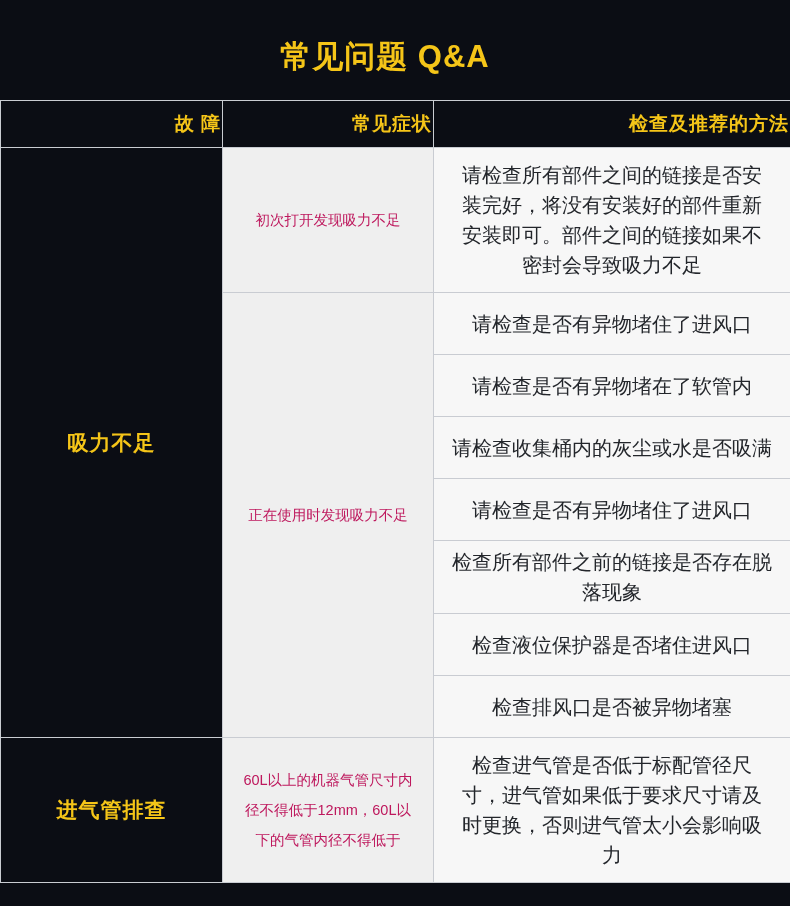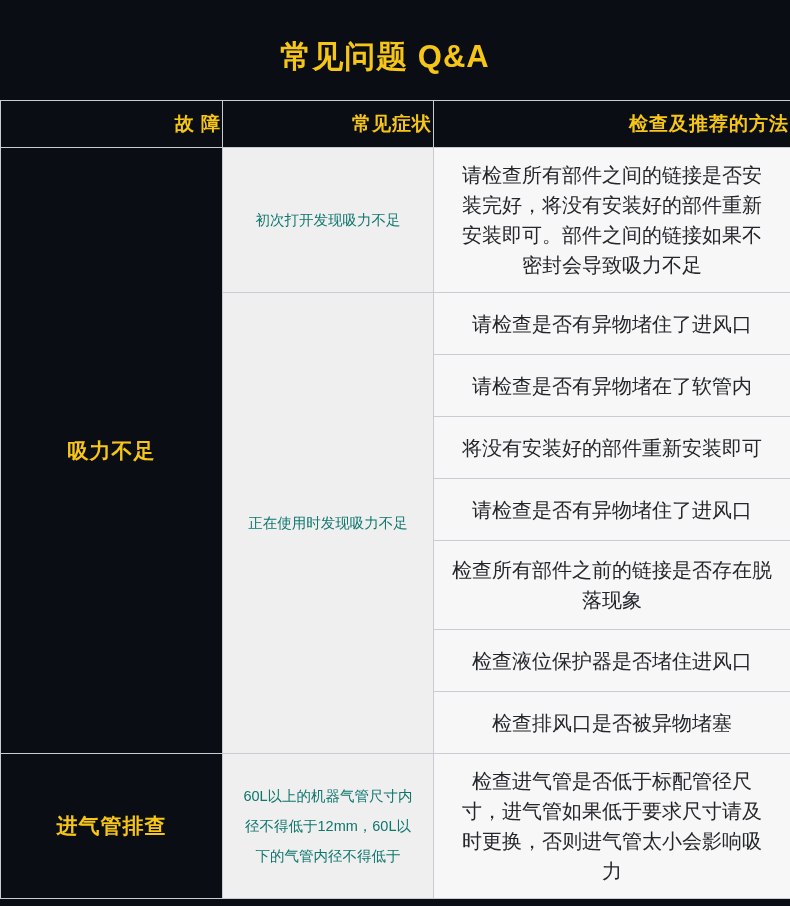--- a/index.html
+++ b/index.html
@@ -57,36 +57,36 @@
   td.cat {
     background: #0b0d14;
     color: #f5c518;
     font-size: 21px;
     font-weight: bold;
     text-align: center;
     letter-spacing: 1px;
   }
   td.sym {
     background: #efefef;
-    color: #0f766e;
+    color: #be185d;
     font-size: 14.5px;
     line-height: 30px;
     text-align: center;
     padding: 7px 18px;
   }
   td.adv {
     background: #f7f7f7;
     color: #23262b;
     font-size: 20px;
     line-height: 30px;
     text-align: center;
     padding: 12px 20px;
   }
   td.adv.one-line {
-    padding: 14px 14px;
+    padding: 6px 14px;
     height: 62px;
   }
 </style>
 </head>
 <body>
 
 <div class="page">
 
   <div class="title">常见问题 Q&amp;A</div>
 
@@ -111,21 +111,21 @@
         <td class="adv">请检查所有部件之间的链接是否安装完好，将没有安装好的部件重新安装即可。部件之间的链接如果不密封会导致吸力不足</td>
       </tr>
       <tr>
         <td class="sym" rowspan="7">正在使用时发现吸力不足</td>
         <td class="adv one-line">请检查是否有异物堵住了进风口</td>
       </tr>
       <tr>
         <td class="adv one-line">请检查是否有异物堵在了软管内</td>
       </tr>
       <tr>
-        <td class="adv one-line">将没有安装好的部件重新安装即可</td>
+        <td class="adv one-line">请检查收集桶内的灰尘或水是否吸满</td>
       </tr>
       <tr>
         <td class="adv one-line">请检查是否有异物堵住了进风口</td>
       </tr>
       <tr>
         <td class="adv one-line">检查所有部件之前的链接是否存在脱落现象</td>
       </tr>
       <tr>
         <td class="adv one-line">检查液位保护器是否堵住进风口</td>
       </tr>

